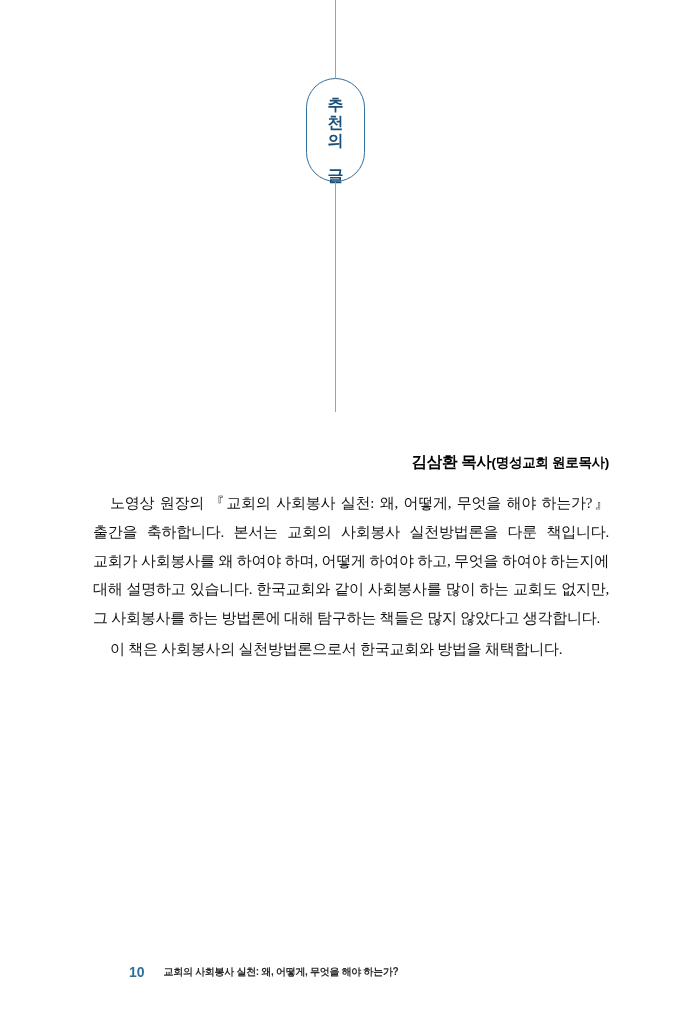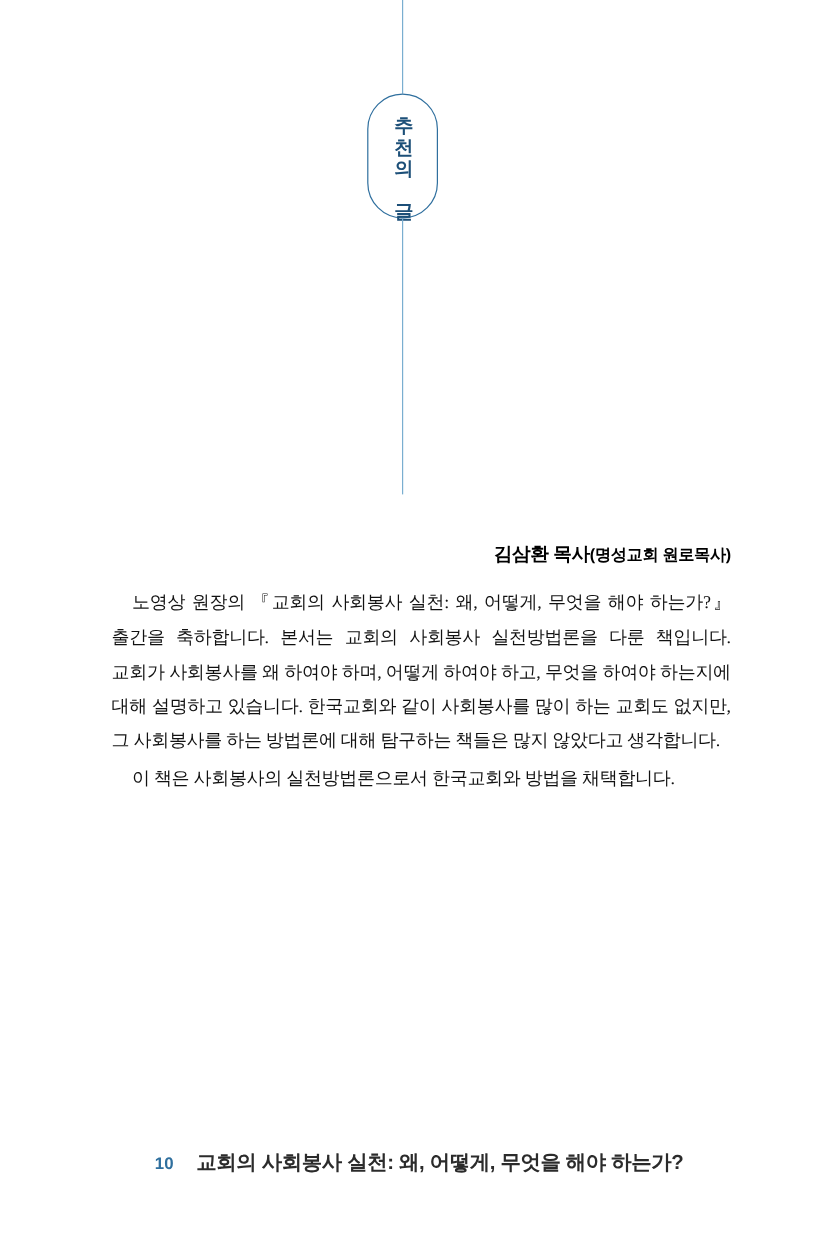--- a/index.html
+++ b/index.html
@@ -109,21 +109,21 @@
     margin-left: 36px;
   }
   .folio {
     font-family: "Liberation Sans", "DejaVu Sans", sans-serif;
     font-size: 14px;
     font-weight: 700;
     color: #2f6f9e;
   }
   .running-title {
     font-family: "Liberation Sans", "DejaVu Sans", sans-serif;
-    font-size: 17px;
+    font-size: 10px;
     font-weight: 700;
     color: #2b2b2b;
     letter-spacing: -0.3px;
   }
 </style>
 </head>
 <body>
 
 <div class="page">
 

